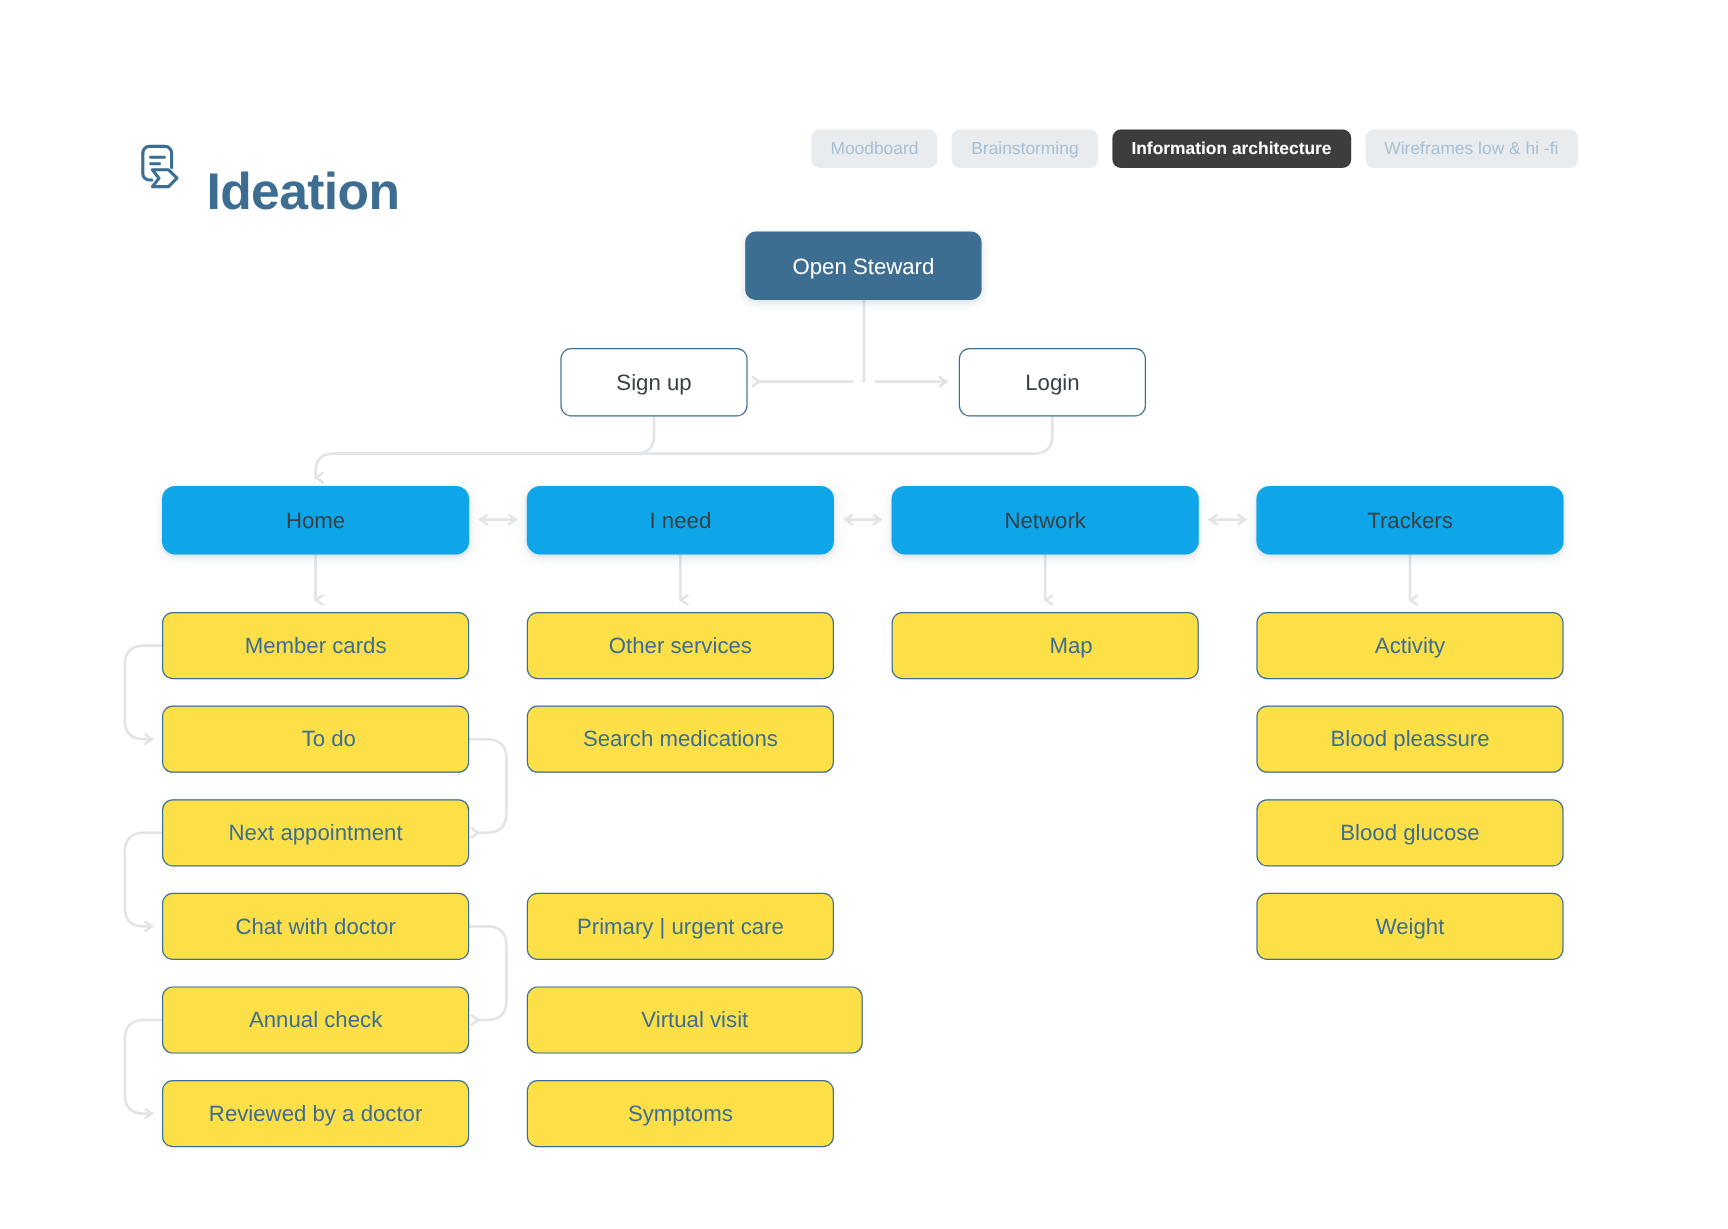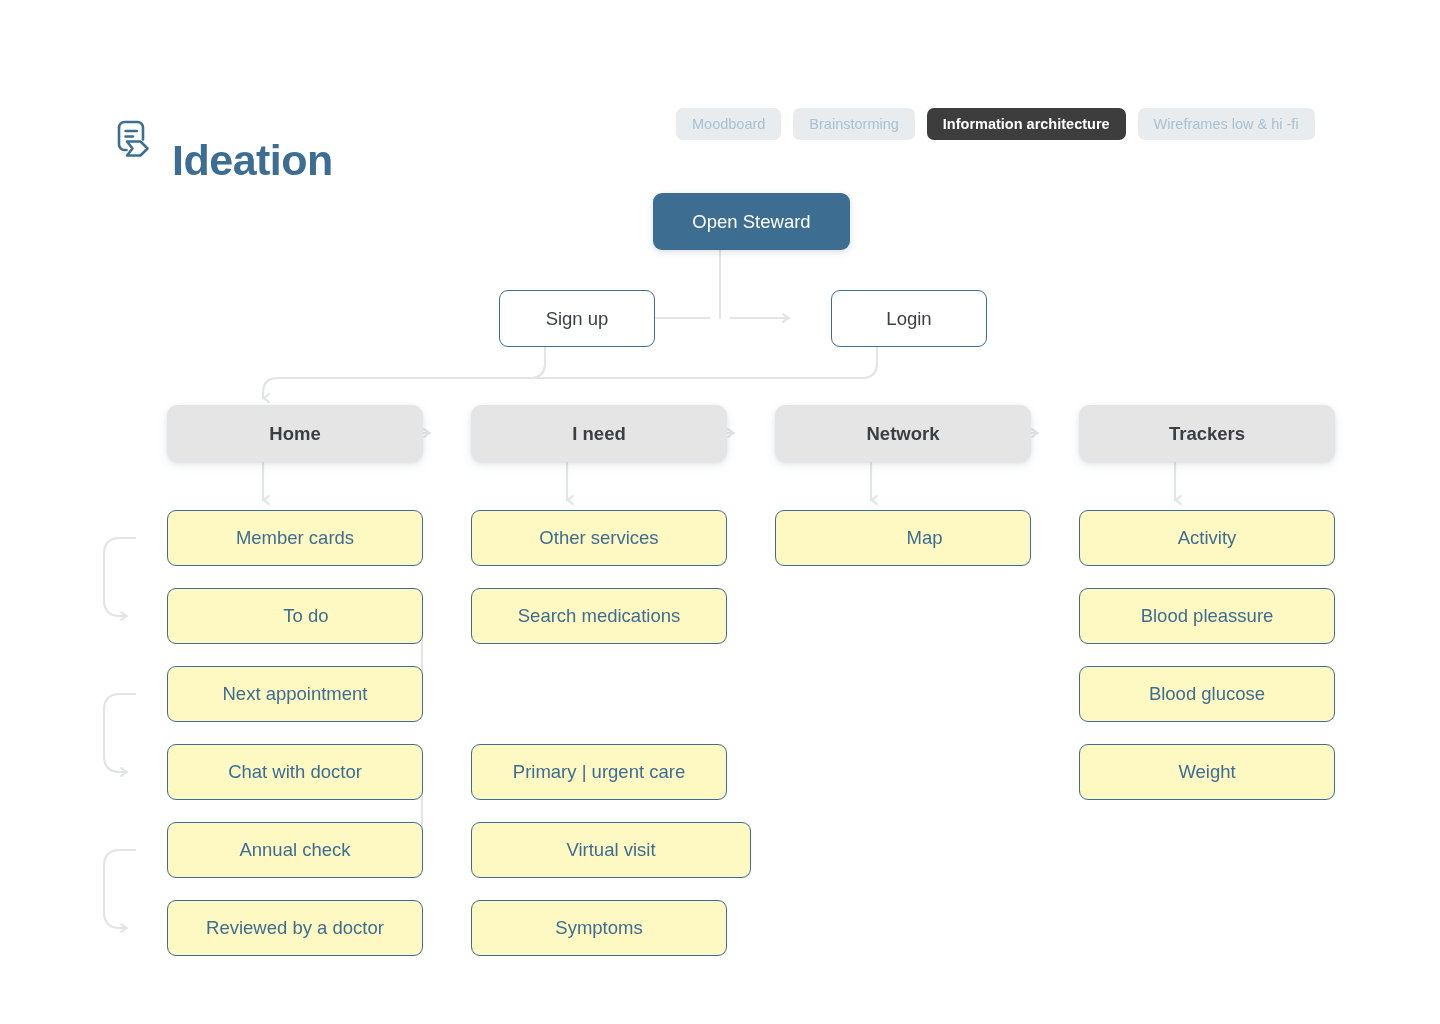--- a/index.html
+++ b/index.html
@@ -86,50 +86,48 @@
     box-sizing: border-box;
     display: flex;
     align-items: center;
     justify-content: center;
     text-align: center;
     border-radius: 10px;
     font-size: 18.5px;
     cursor: pointer;
     user-select: none;
     z-index: 2;
-    margin-left: 32px;
   }
   
   .node.root {
     background: #3d6e92;
     color: #ffffff;
     border: none;
     border-radius: 9px;
     box-shadow: 0 2px 7px rgba(60,90,120,0.20);
   }
   
   .node.auth {
     background: #ffffff;
     border: 1.8px solid #3d6e92;
     color: #3a3f44;
     border-radius: 9px;
   }
   
   .node.nav {
-    background: #e5e5e5;
+    background: #0ea5e9;
     border: none;
     color: #3a3f44;
     border-radius: 11px;
     box-shadow: 0 3px 10px rgba(130,150,170,0.20),
                 0 1px 3px rgba(130,150,170,0.14);
-    font-weight: bold;
   }
   
   .node.leaf {
-    background: #fef9c3;
+    background: #fde047;
     border: 1.8px solid #3d6e92;
     color: #3d6e92;
     border-radius: 9px;
   }
 </style>
 </head>
 <body>
 
 <div id="header">
 

